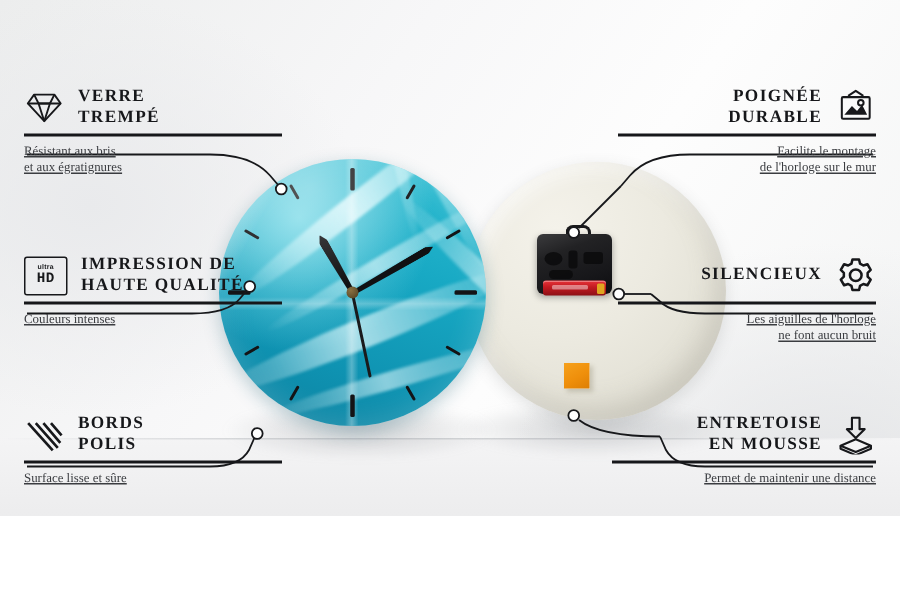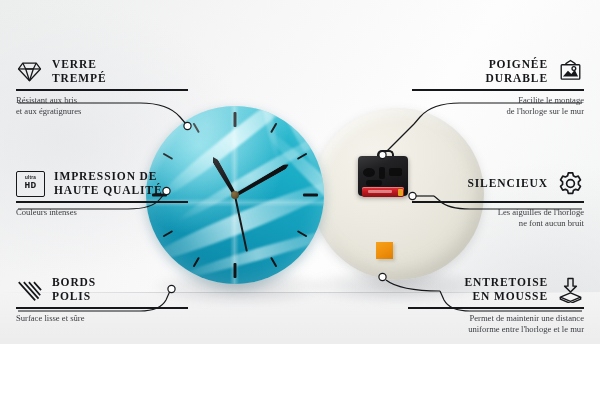--- a/index.html
+++ b/index.html
@@ -89,21 +89,21 @@
 
   
   .feature{position:absolute;width:172px;}
   .feature.left{text-align:left;}
   .feature.right{text-align:right;}
   .feat-head{display:flex;align-items:center;gap:9px;}
   .feature.right .feat-head{flex-direction:row-reverse;}
   .feat-title{font-family:"Liberation Serif", serif;font-weight:700;font-size:11.5px;
     letter-spacing:.9px;color:#16171a;line-height:13.5px;text-transform:uppercase;}
   .rule{height:1.6px;background:#16171a;margin:4px 0 4px 0;}
-  .feat-sub{font-family:"Liberation Serif", serif;font-size:8.6px;line-height:11px;color:#3a3c40;}
+  .feat-sub{font-family:"Liberation Serif", serif;font-size:8.6px;line-height:11px;color:#3a3c40;text-decoration:underline;}
   .ico{width:27px;height:27px;flex:0 0 27px;display:block;}
   .hdbox{width:27px;height:24px;flex:0 0 27px;border:1.6px solid #17181b;border-radius:2px;
     display:flex;flex-direction:column;align-items:center;justify-content:center;line-height:1;}
   .hdbox .u{font-family:"Liberation Sans", sans-serif;font-size:4.6px;font-weight:700;letter-spacing:.2px;color:#17181b;}
   .hdbox .h{font-family:Liberation Mono, monospace;font-size:9.5px;font-weight:700;letter-spacing:.3px;color:#17181b;margin-top:.5px;}
 </style>
 </head>
 <body>
 
 <div class="stage">
@@ -288,16 +288,15 @@
           <path d="M4 25 v2.5 L16 32.5 L28 27.5 V25"></path>
         </g>
       </svg>
       <div>
         <div class="feat-title">ENTRETOISE</div>
         <div class="feat-title">EN MOUSSE</div>
       </div>
     </div>
     <div class="rule"></div>
     <div class="feat-sub">Permet de maintenir une distance</div>
-    <div class="feat-sub">uniforme entre l'horloge et le mur</div>
   </div>
 
 </div>
 
 </body></html>

